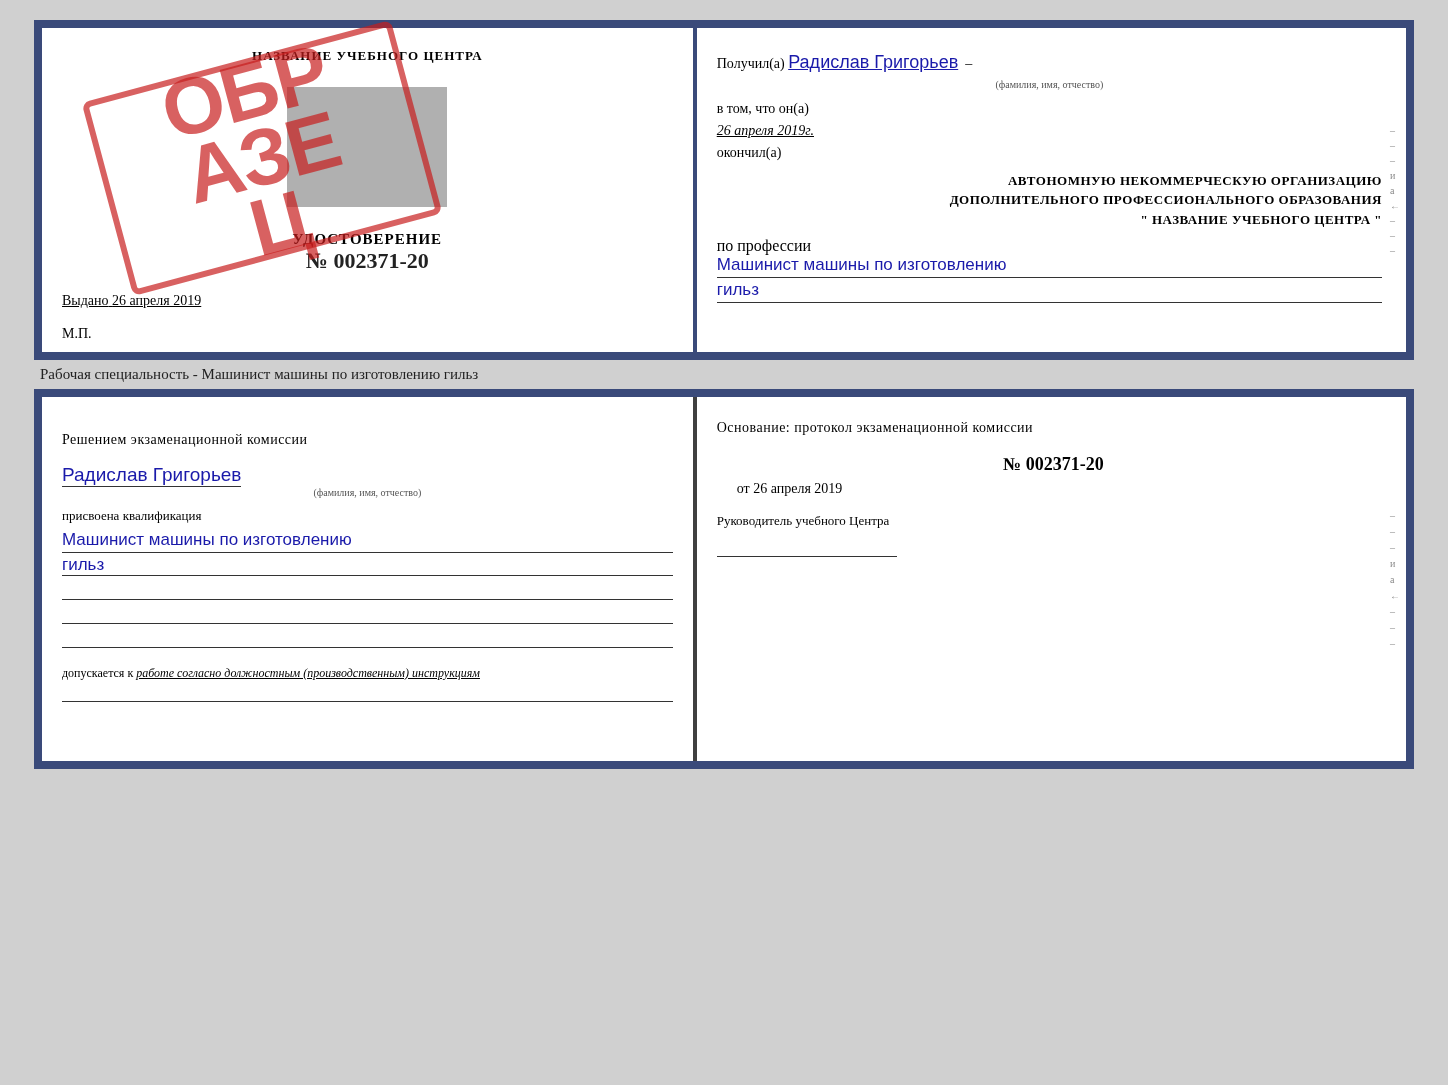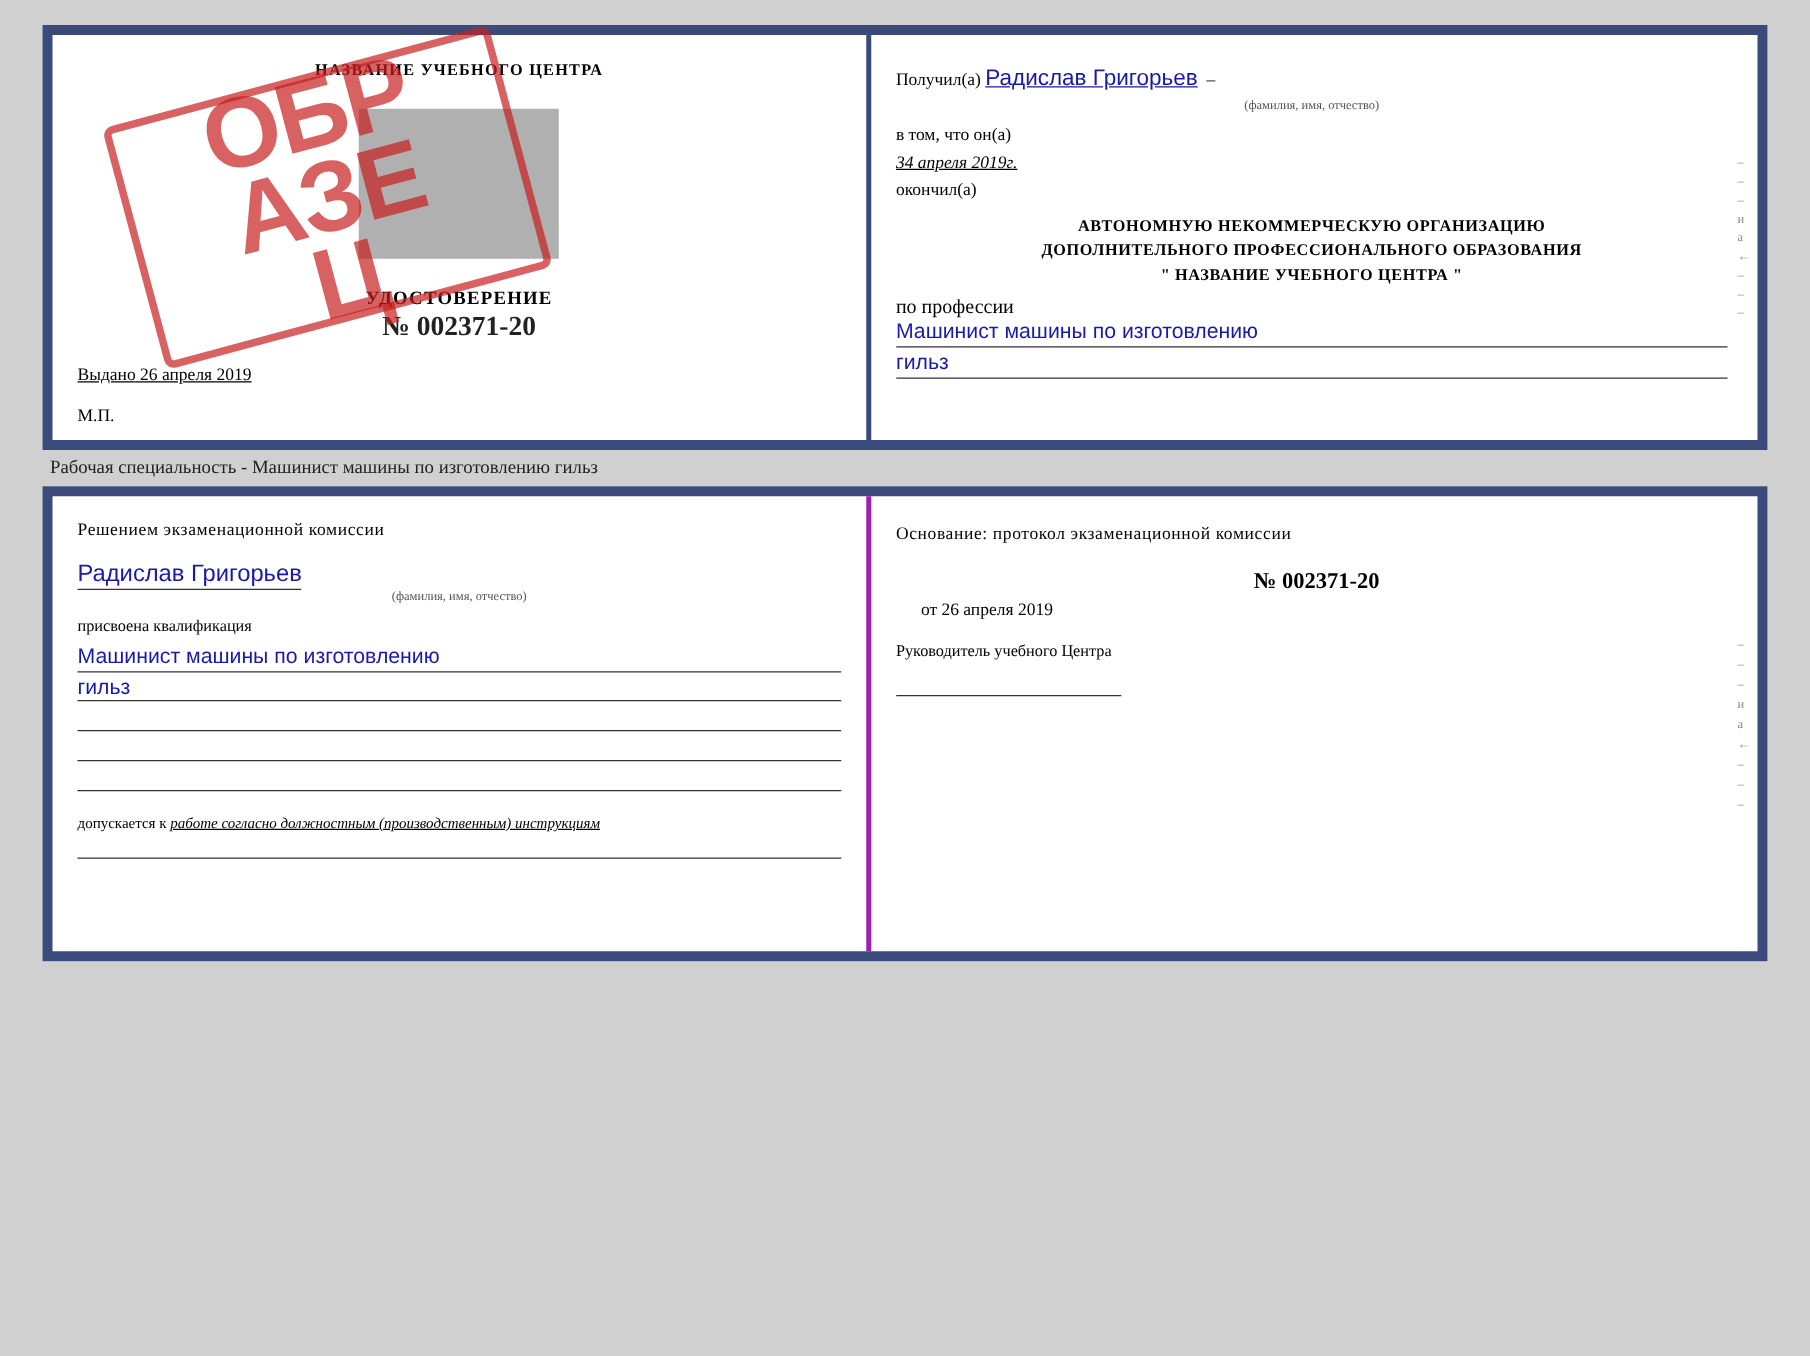--- a/index.html
+++ b/index.html
@@ -144,21 +144,21 @@
     .vtom-date {
       font-style: italic;
       text-decoration: underline;
       font-size: 14px;
     }
 
     .org-block {
       margin: 10px 0 8px 0;
       font-size: 13px;
       font-weight: bold;
-      text-align: center;
+      text-align: right;
       letter-spacing: 0.5px;
       line-height: 1.5;
       text-transform: uppercase;
     }
 
     .profession-block {
       margin-top: 8px;
       font-size: 13px;
     }
     .profession-label {
@@ -207,22 +207,22 @@
     .bottom-doc {
       display: flex;
       border: 8px solid #3a4a7a;
       background: #fff;
       width: 100%;
       min-height: 380px;
     }
 
     .bottom-doc-left {
       width: 48%;
-      border-right: 4px solid #a21caf;
-      padding: 17px 20px 10px 20px;
+      border-right: 4px solid #404040;
+      padding: 32px 20px 10px 20px;
       font-size: 14px;
     }
 
     .bottom-doc-right {
       width: 52%;
       padding: 20px 16px 10px 20px;
       font-size: 14px;
       position: relative;
     }
 
@@ -378,21 +378,21 @@
 
       <div class="recipient-line">
         <span>Получил(а)</span>
         <span class="recipient-name">Радислав Григорьев</span>
         &nbsp;–
         <span class="fio-label">(фамилия, имя, отчество)</span>
       </div>
 
       <div class="vtom-line">
         <span>в том, что он(а)</span>
-        <span class="vtom-date">34 апреля 2019г.</span>
+        <span class="vtom-date">26 апреля 2019г.</span>
         <span>окончил(а)</span>
       </div>
 
       <div class="org-block">
         <div>АВТОНОМНУЮ НЕКОММЕРЧЕСКУЮ ОРГАНИЗАЦИЮ</div>
         <div>ДОПОЛНИТЕЛЬНОГО ПРОФЕССИОНАЛЬНОГО ОБРАЗОВАНИЯ</div>
         <div>"  НАЗВАНИЕ УЧЕБНОГО ЦЕНТРА  "</div>
       </div>
 
       <div class="profession-block">

